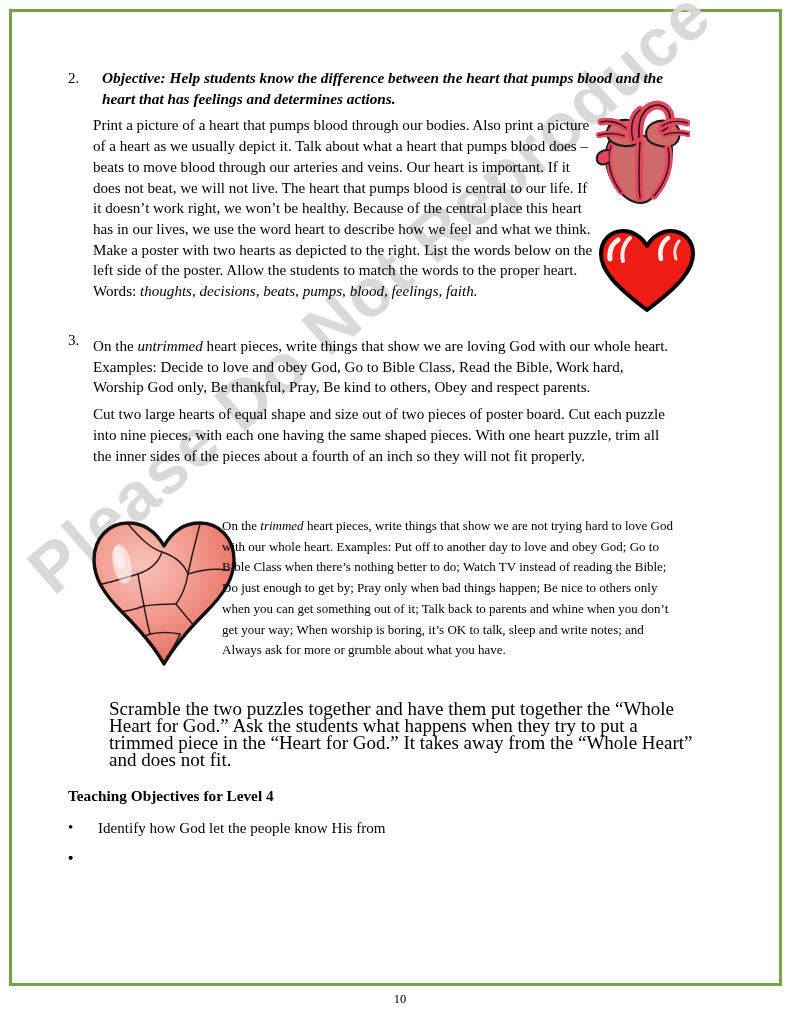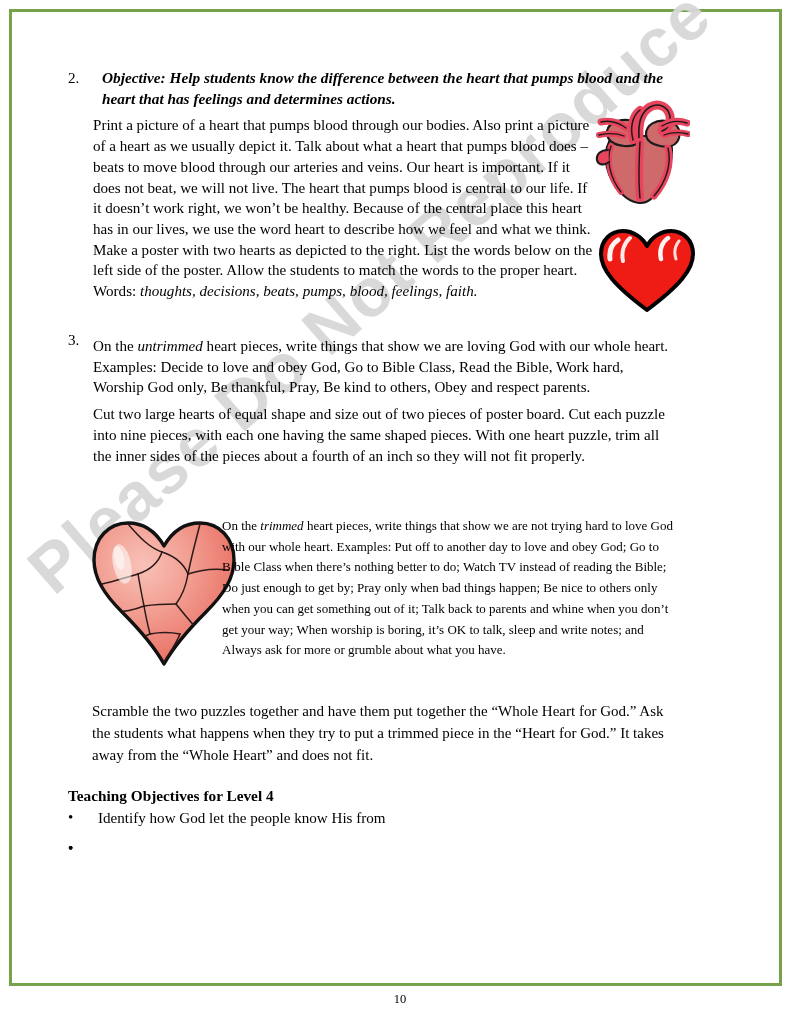--- a/index.html
+++ b/index.html
@@ -115,36 +115,36 @@
   #wrap-para {
     position: absolute;
     left: 222px;
     top: 516px;
     width: 458px;
     font-size: 13px;
     line-height: 20.7px;
   }
   #scramble-para {
     position: absolute;
-    left: 92px;
+    left: 109px;
     top: 700px;
     width: 588px;
-    font-size: 15px;
-    line-height: 22px;
+    font-size: 19px;
+    line-height: 17px;
   }
 
   
   #teaching {
     position: absolute;
     left: 68px;
     top: 786px;
     width: 600px;
   }
   #teaching h3 {
-    margin: 0 0 2px 0;
+    margin: 0 0 12px 0;
     font-size: 15.3px;
     font-weight: bold;
     line-height: 20px;
   }
   #teaching ul {
     margin: 0;
     padding: 0;
     list-style: none;
   }
   #teaching li {

